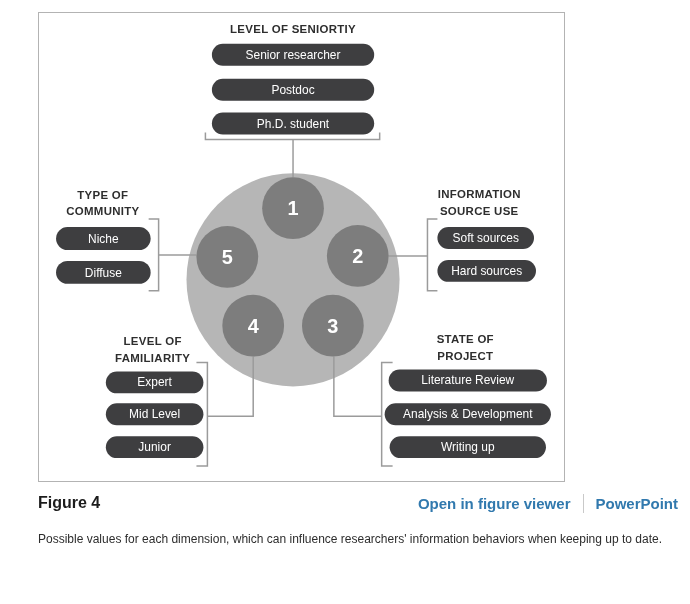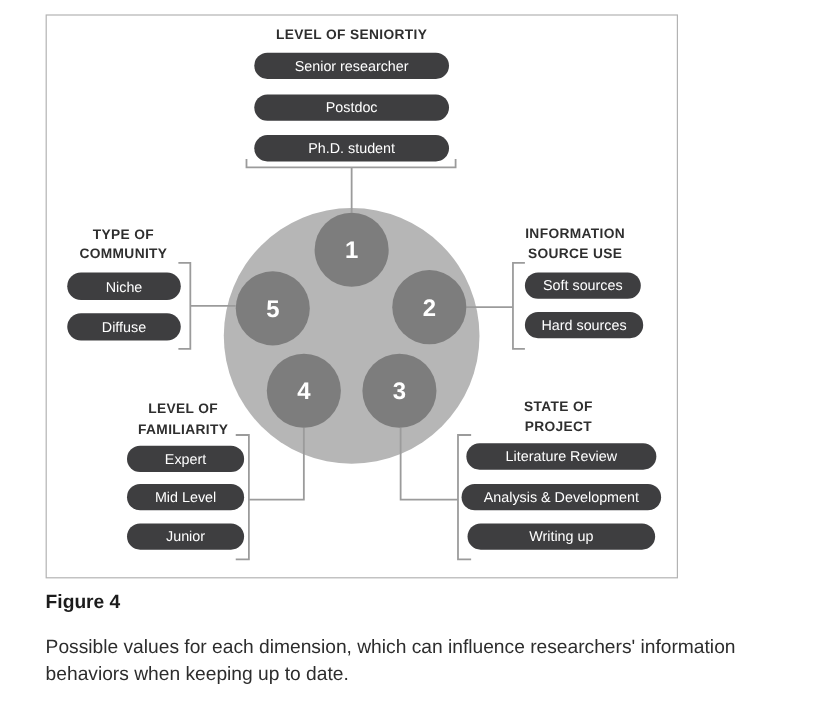--- a/index.html
+++ b/index.html
@@ -63,21 +63,21 @@
   }
   .link-divider {
     width: 1px; height: 19px;
     background: #c9c9c9;
     margin: 0 11px 0 13px;
   }
   .caption {
     position: absolute;
     left: 38px; top: 528px;
     width: 630px;
-    font-size: 16px;
+    font-size: 12px;
     line-height: 23px;
     color: #2d2d2d;
   }
 </style>
 </head>
 <body>
 
 <div class="page">
 
   <div class="figure-box">
@@ -172,17 +172,22 @@
         <text class="pill-label" x="116" y="440">Junior</text>
 
         <text class="pill-label" x="64.5" y="231">Niche</text>
         <text class="pill-label" x="64.5" y="265">Diffuse</text>
       </g>
     </svg>
   </div>
 
   <div class="figure-meta">
     <div class="figure-label">Figure 4</div>
+    <div class="figure-links">
+      <a href="#">Open in figure viewer</a>
+      <span class="link-divider"></span>
+      <a href="#">PowerPoint</a>
+    </div>
   </div>
 
   <p class="caption">Possible values for each dimension, which can influence researchers' information behaviors when keeping up to date.</p>
 
 </div>
 
 </body></html>

